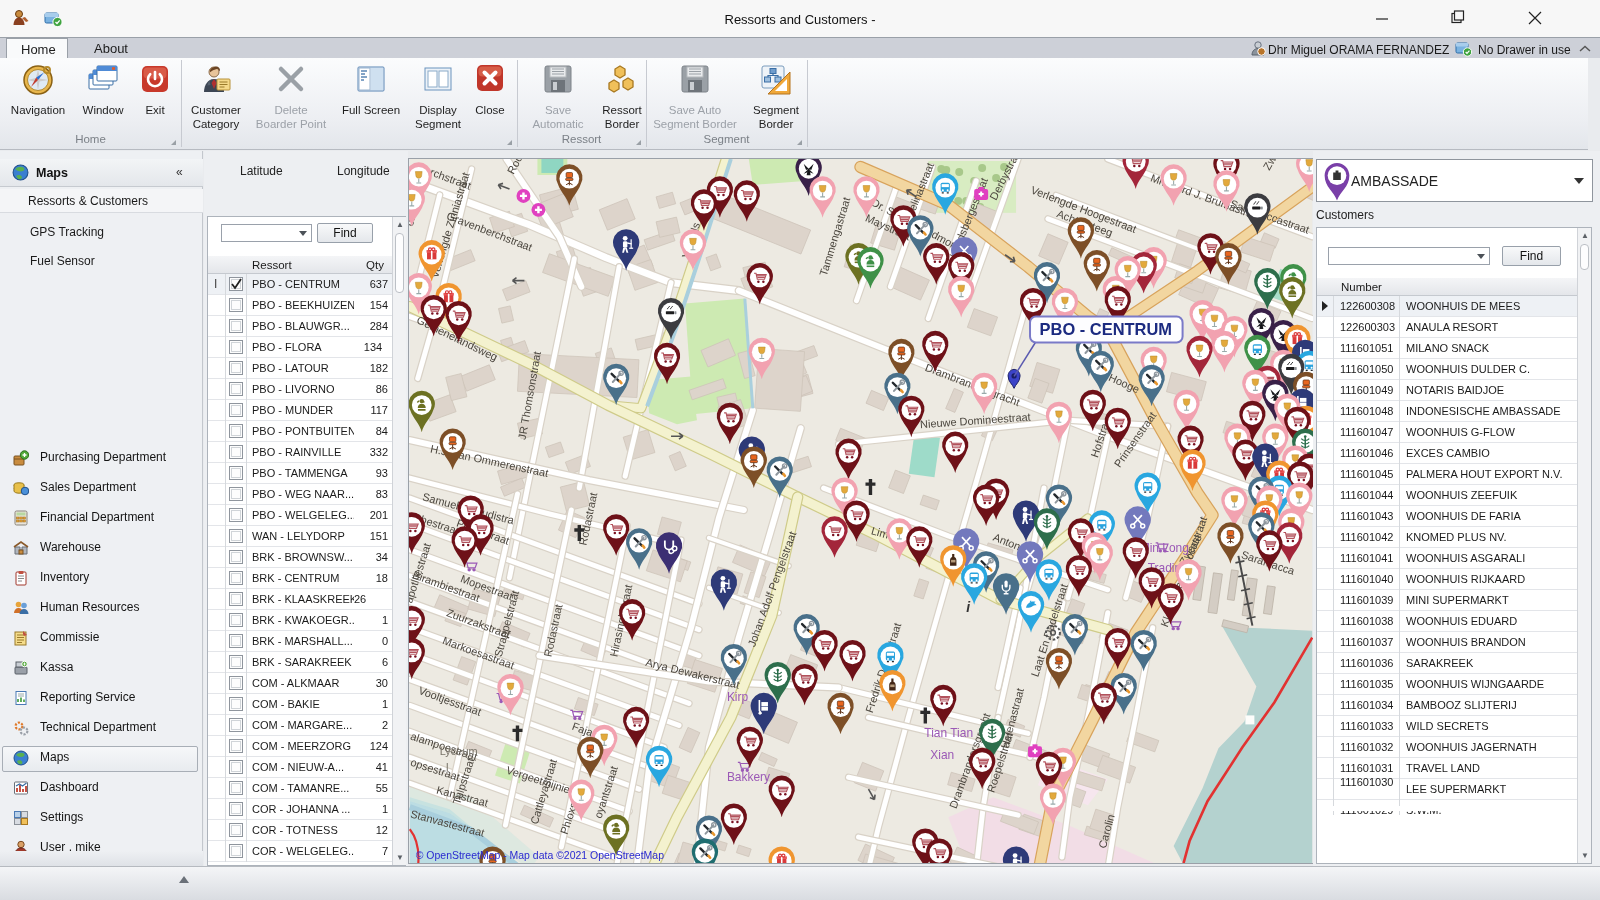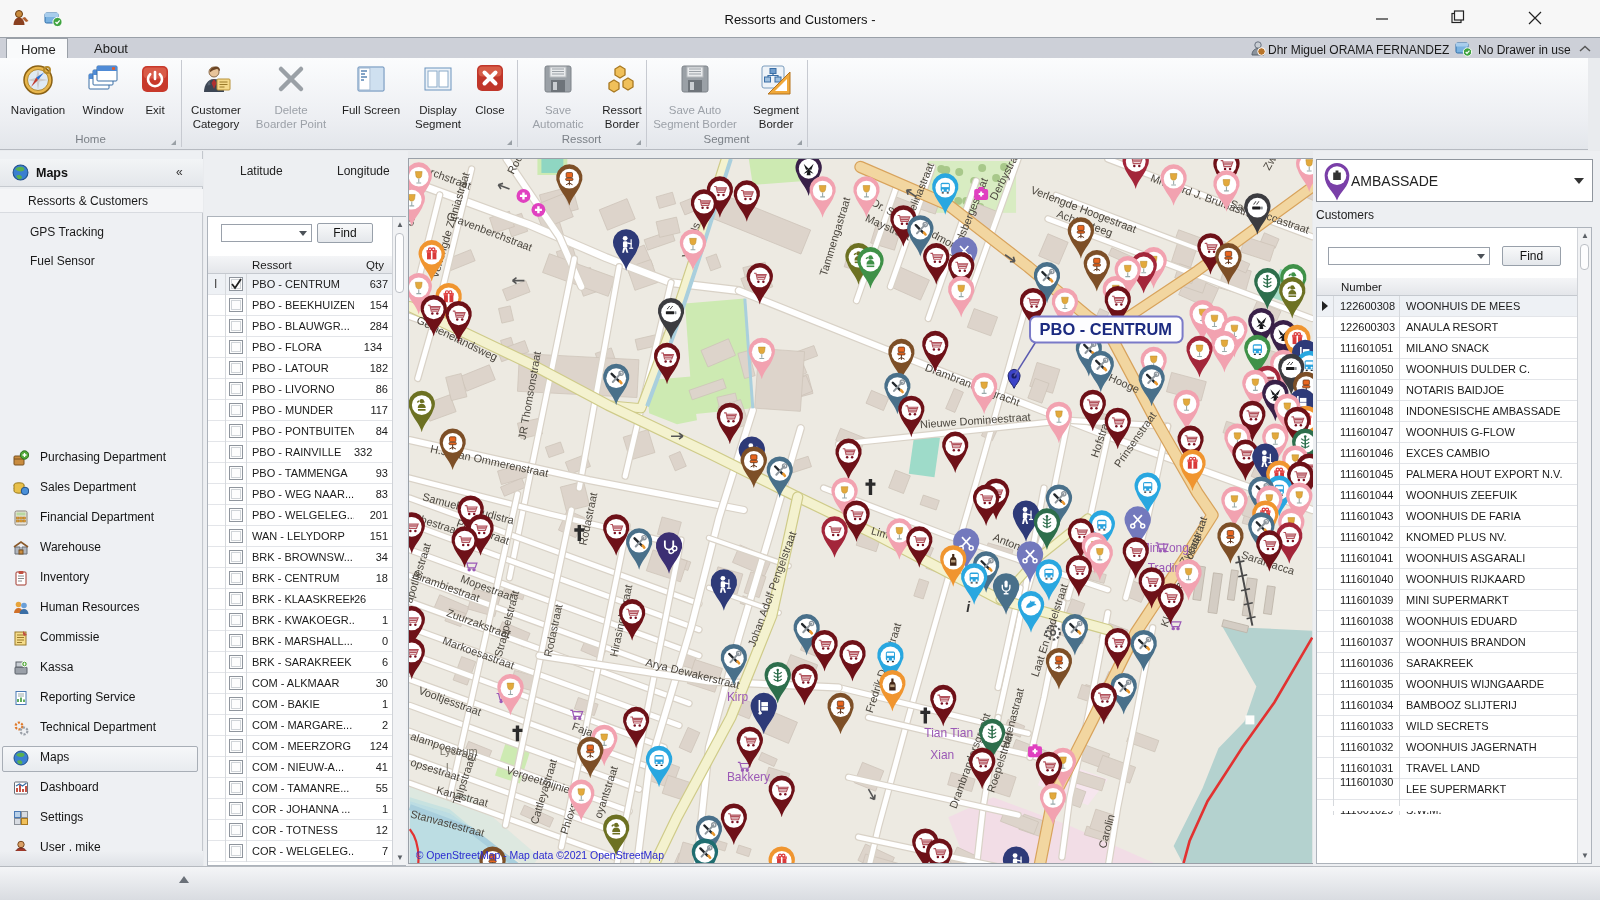--- a/index.html
+++ b/index.html
@@ -474,21 +474,21 @@
     </div>
     <div class="row" style="position:relative">
       <span class="vline" style="width:18px;height:21px;position:relative"></span>
       <span class="vline" style="width:21px;height:21px;position:relative">
         <svg style="position:absolute;left:3px;top:3.5px" width="14" height="14" viewBox="0 0 14 14">
           <rect x="0.5" y="0.5" width="13" height="13" fill="#fdfdfd" stroke="#8f959d"></rect>
           <rect x="2.5" y="2.5" width="9" height="9" fill="none" stroke="#d0d4d8"></rect>
         </svg>
       </span>
       <span style="flex:1;padding-left:5px">PBO - RAINVILLE</span>
-      <span style="width:38px;padding-right:4px">332</span>
+      <span style="width:38px;text-align:right;padding-right:4px">332</span>
     </div>
     <div class="row" style="position:relative">
       <span class="vline" style="width:18px;height:21px;position:relative"></span>
       <span class="vline" style="width:21px;height:21px;position:relative">
         <svg style="position:absolute;left:3px;top:3.5px" width="14" height="14" viewBox="0 0 14 14">
           <rect x="0.5" y="0.5" width="13" height="13" fill="#fdfdfd" stroke="#8f959d"></rect>
           <rect x="2.5" y="2.5" width="9" height="9" fill="none" stroke="#d0d4d8"></rect>
         </svg>
       </span>
       <span style="flex:1;padding-left:5px">PBO - TAMMENGA</span>

